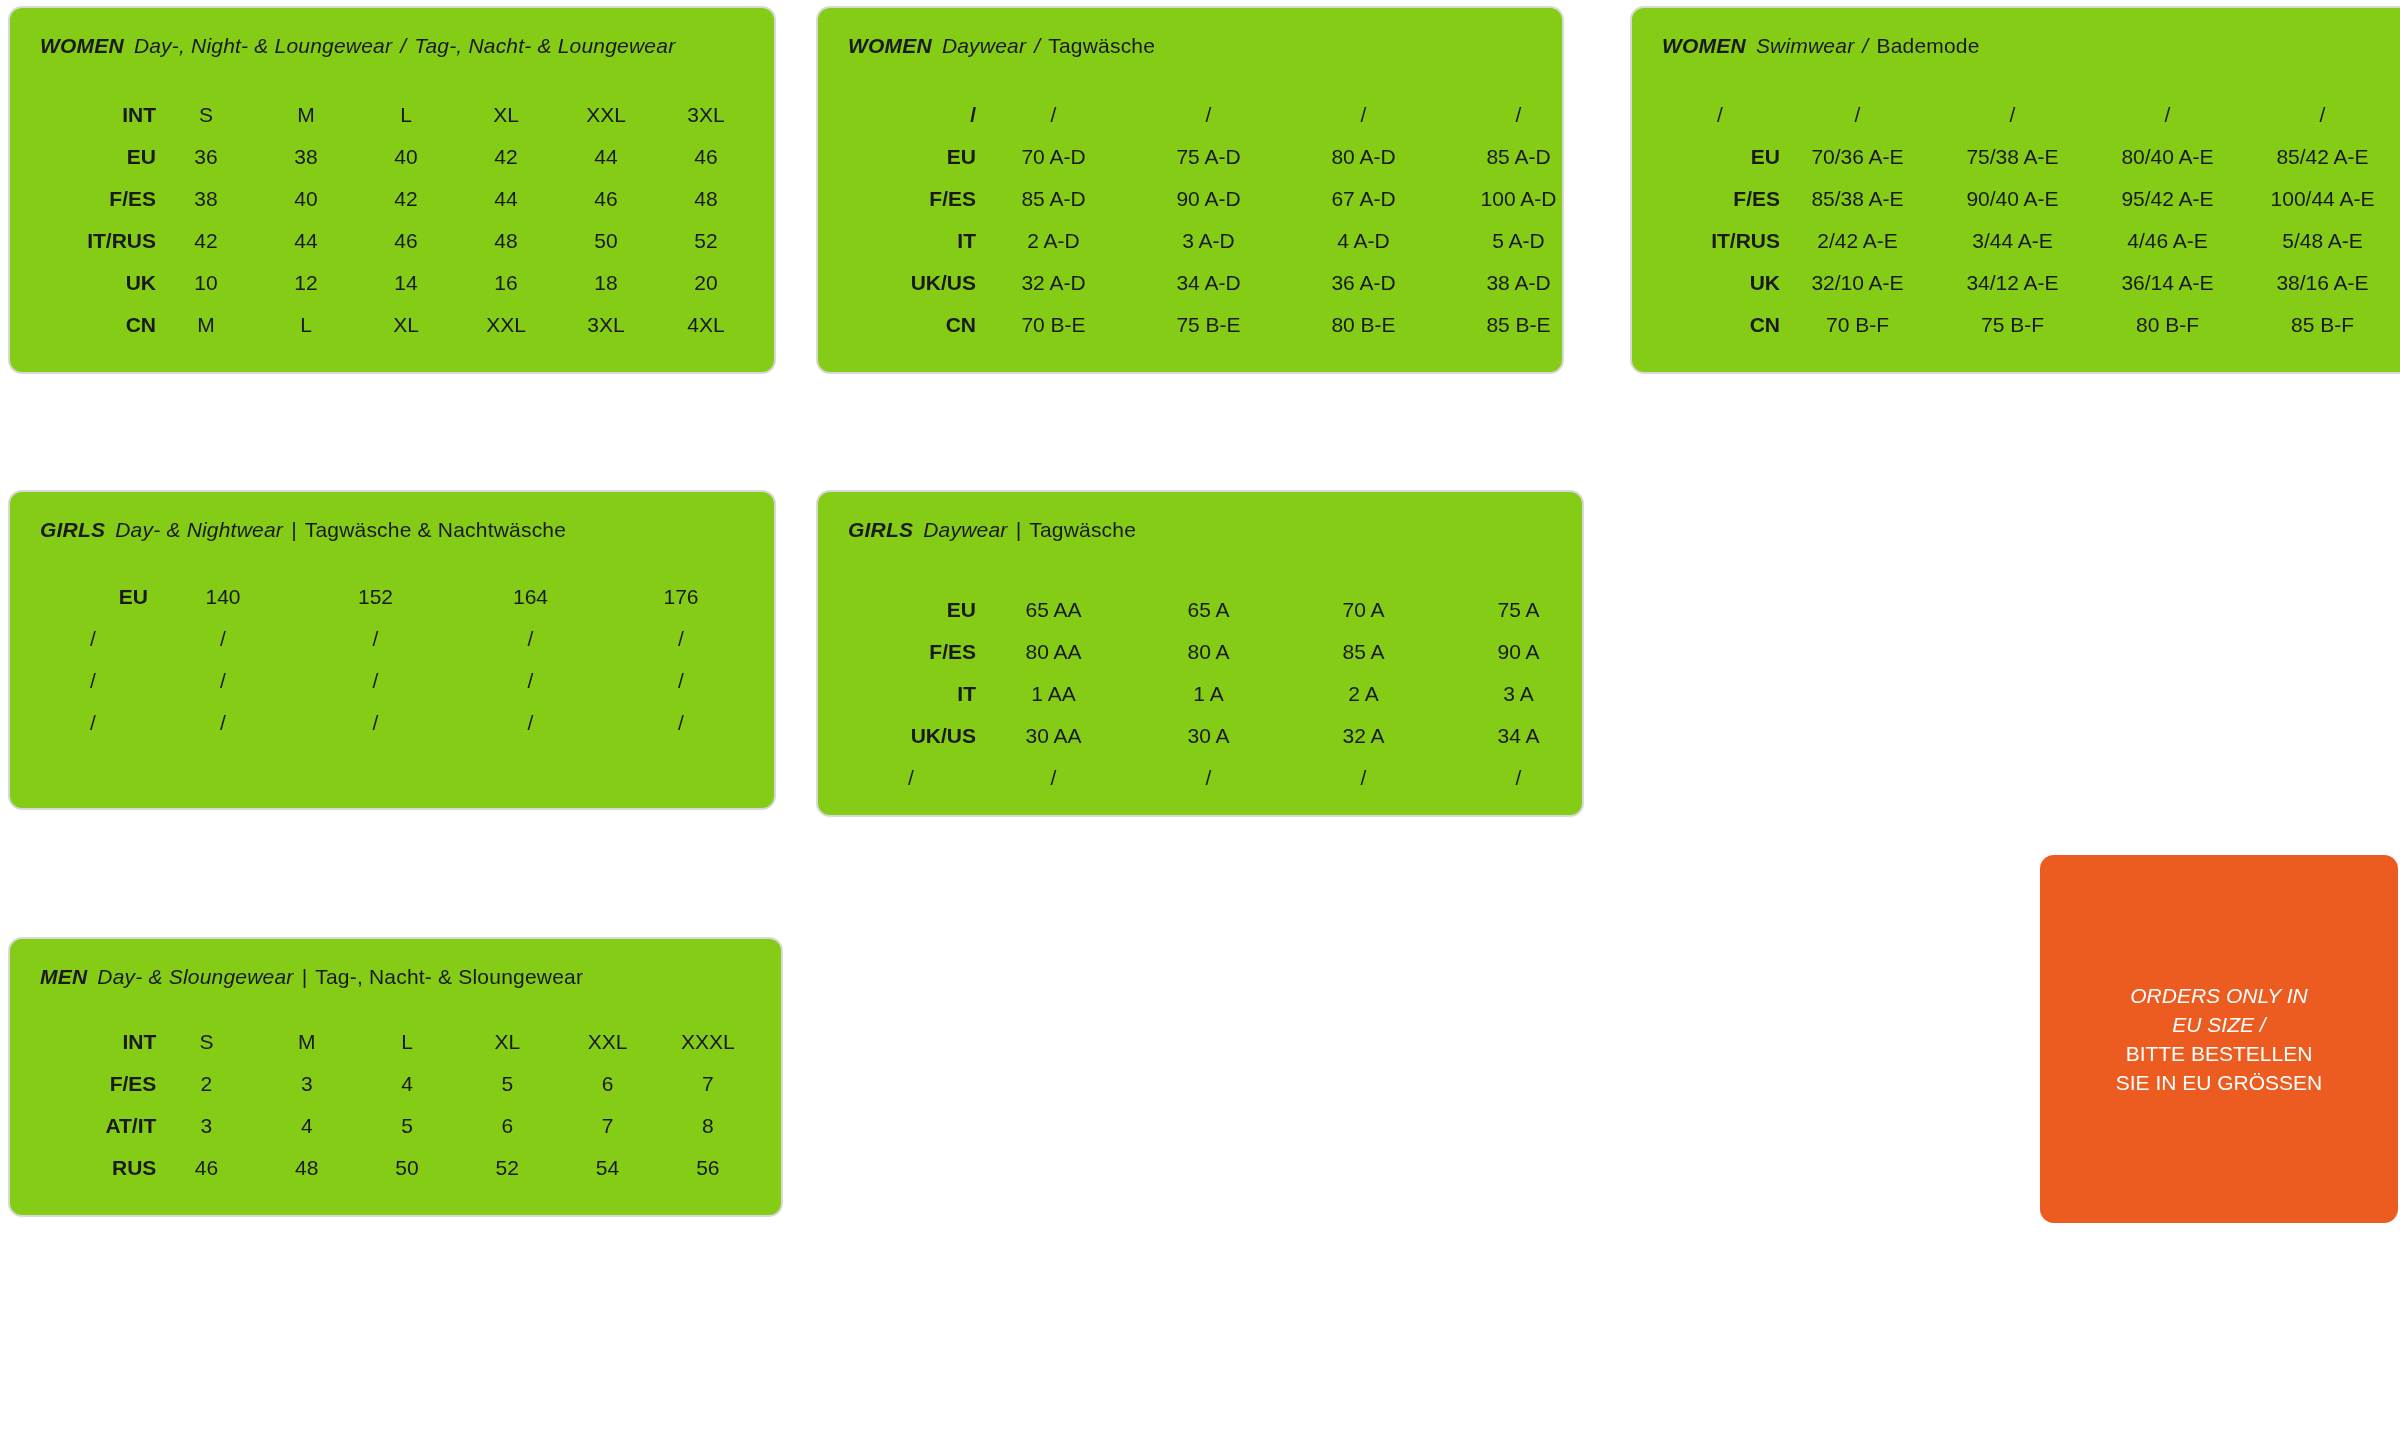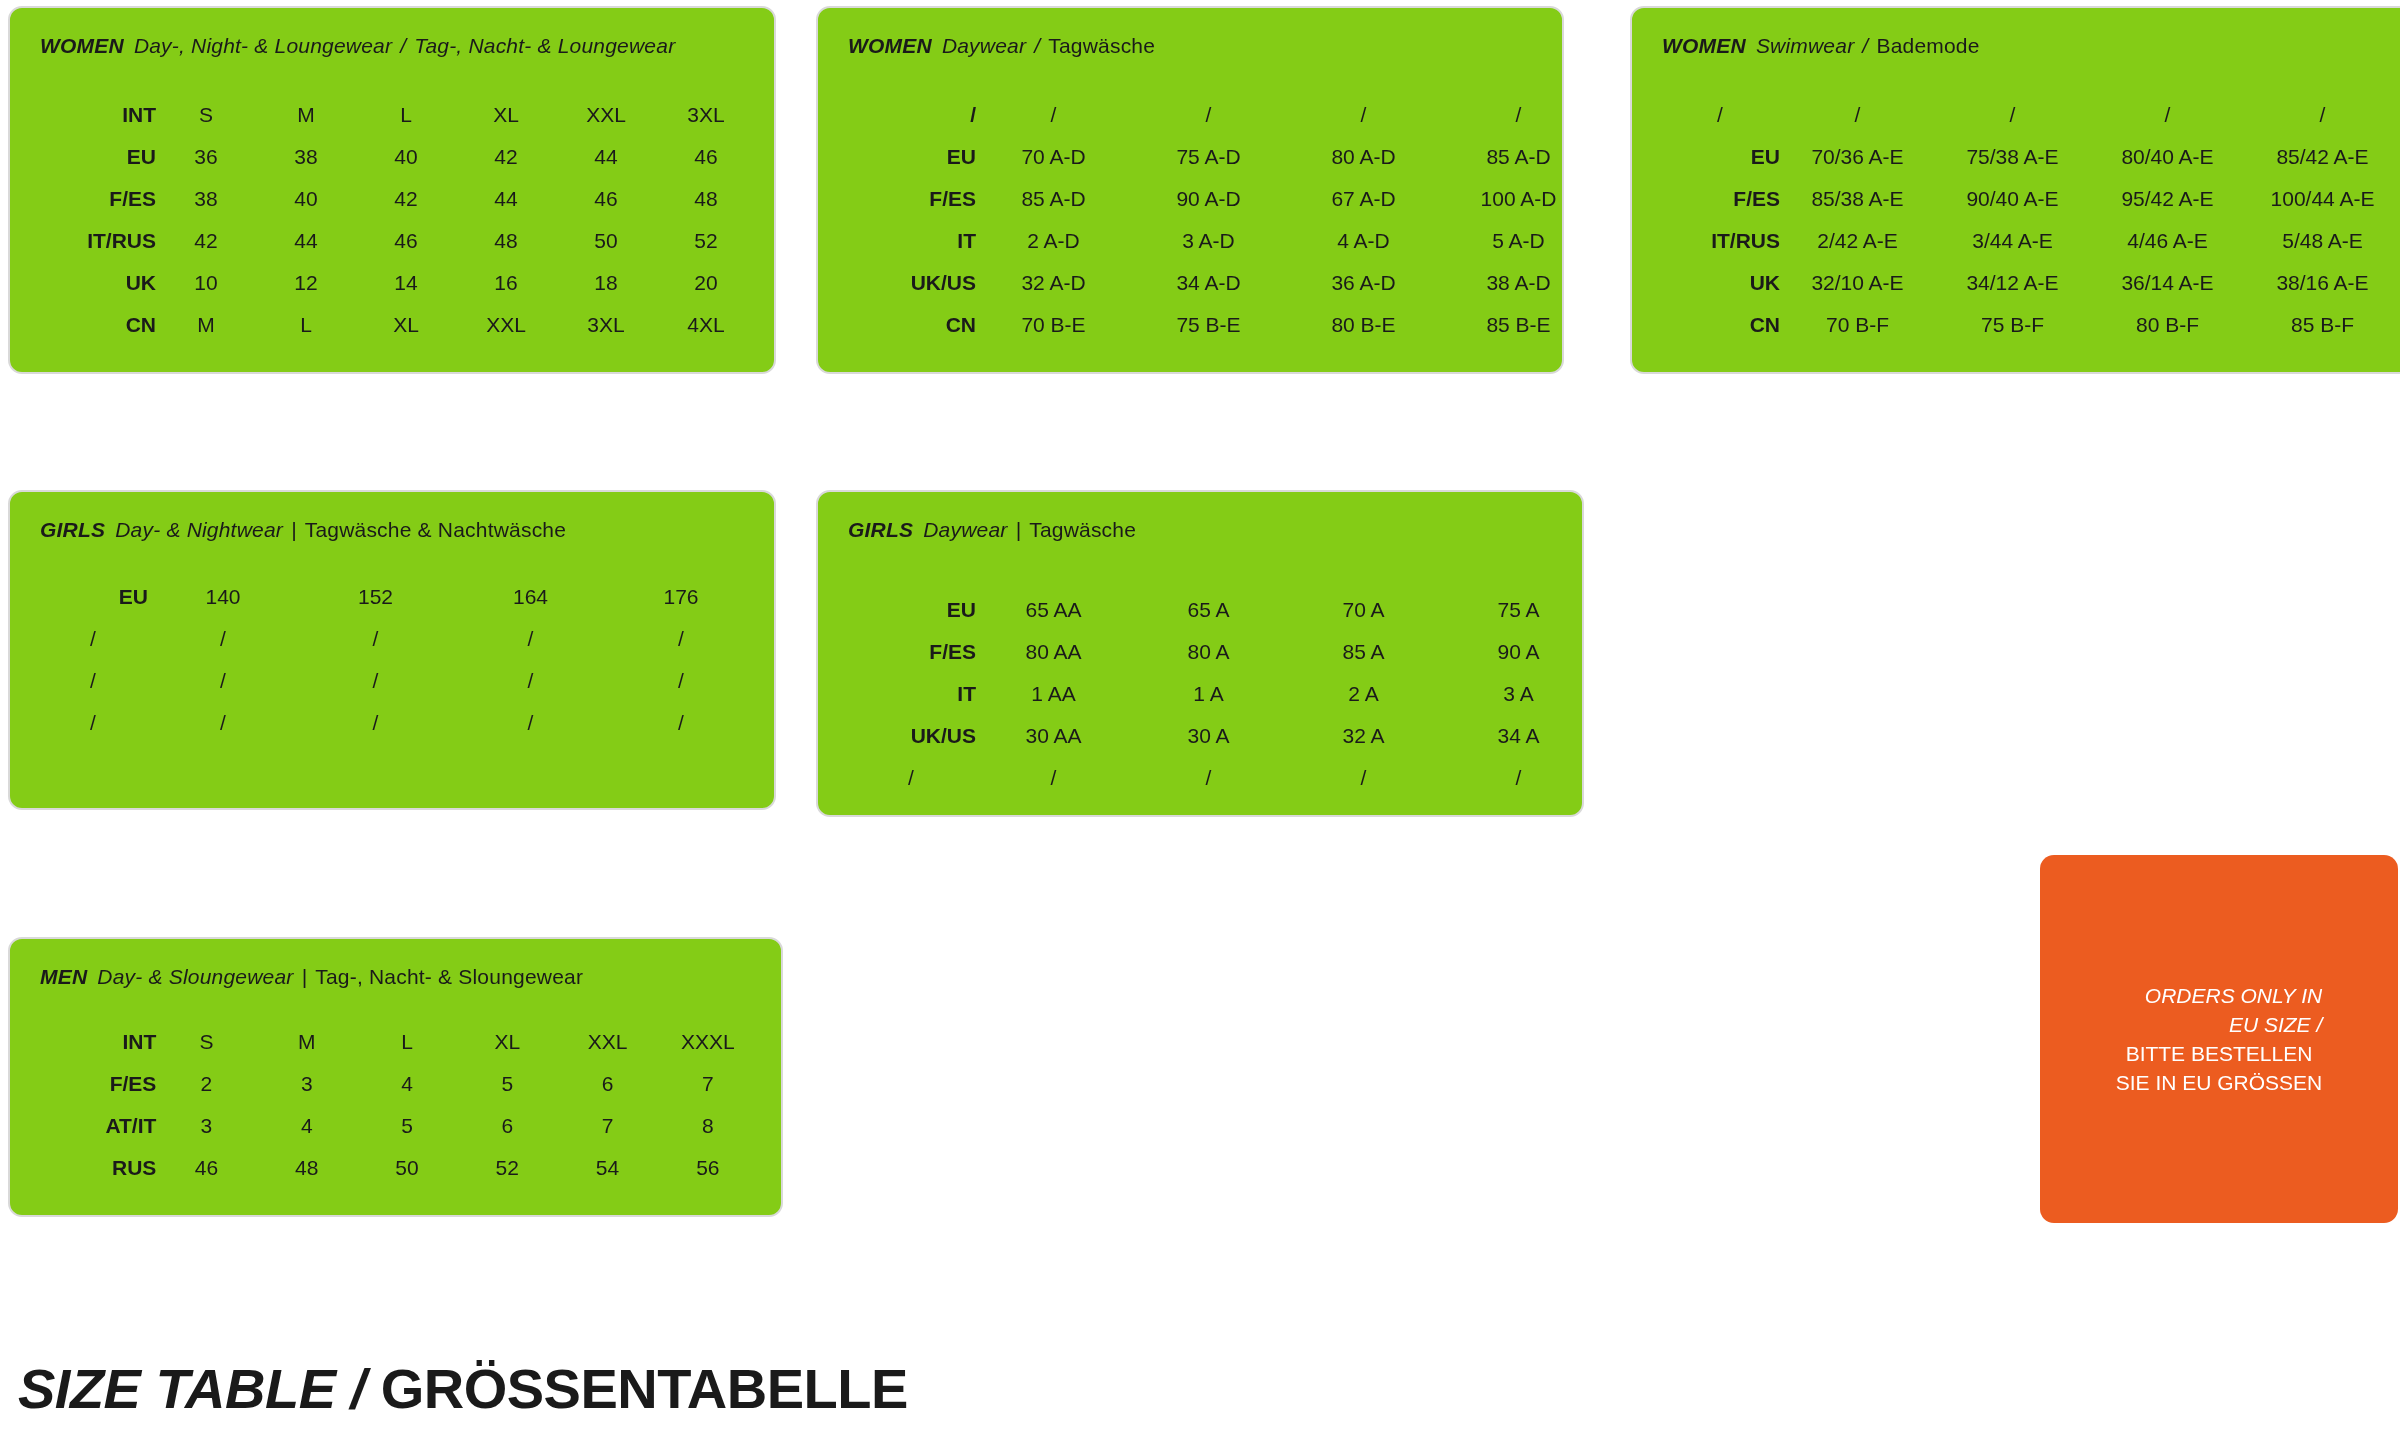--- a/index.html
+++ b/index.html
@@ -85,21 +85,20 @@
     align-items: center;
     justify-content: center;
     text-align: center;
   }
   .orange-box .lines {
     font-size: 21px;
     line-height: 29px;
   }
   .orange-box .l-it {
     font-style: italic;
-    text-align: right;
   }
 
   .footer-title {
     position: absolute;
     left: 18px;
     bottom: 8px;
     font-size: 56px;
     font-weight: bold;
     letter-spacing: -0.5px;
     white-space: nowrap;
@@ -461,17 +460,14 @@
 
   <div class="orange-box" style="left:2040px; top:855px; width:358px; height:368px;">
     <div class="lines">
       <div class="l-it">ORDERS ONLY IN</div>
       <div class="l-it">EU SIZE /</div>
       <div>BITTE BESTELLEN</div>
       <div>SIE IN EU GRÖSSEN</div>
     </div>
   </div>
 
-  <div class="footer-title">
-    <span class="it">SIZE TABLE / </span><span class="norm">GRÖSSENTABELLE</span>
-  </div>
 
 </div>
 
 </body></html>

